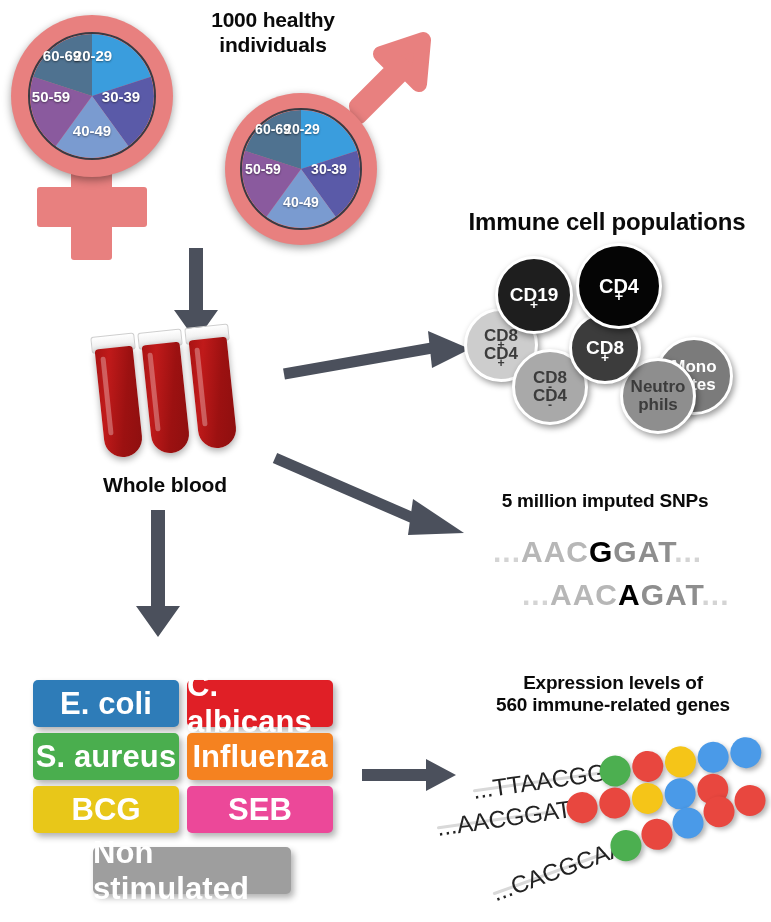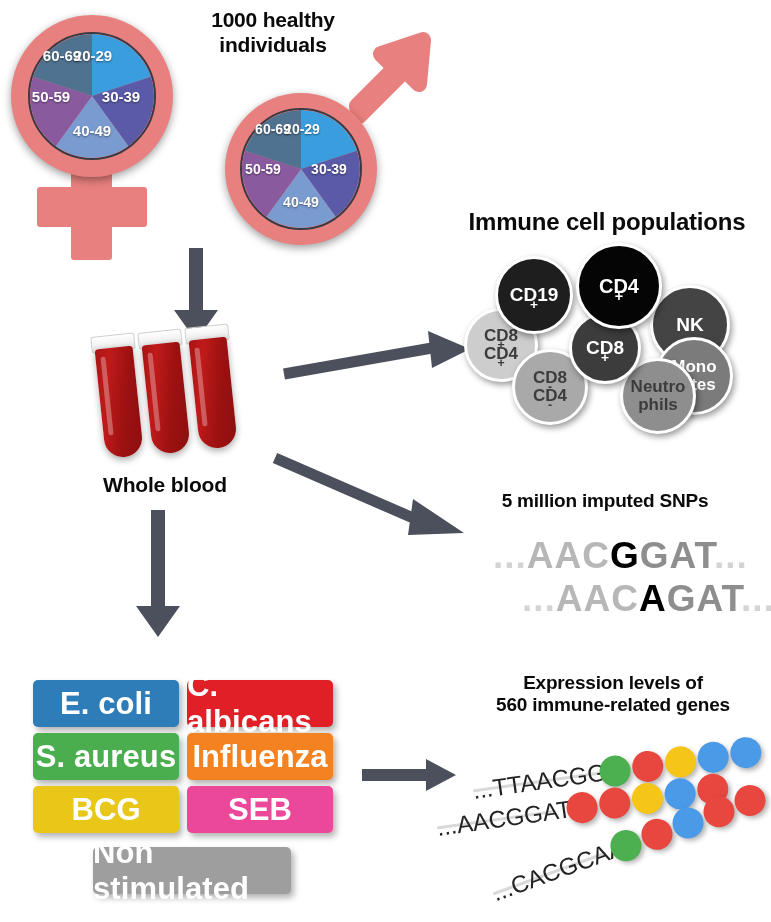--- a/index.html
+++ b/index.html
@@ -73,21 +73,21 @@
     text-align:center;font-weight:bold;line-height:1.04;
     box-shadow:2px 3px 6px rgba(0,0,0,.40);
   }
   .cell span{display:block;}
   .sup{font-size:.72em;vertical-align:super;line-height:0;}
 
   
   .snp-row{
     position:absolute;white-space:nowrap;font-weight:bold;
     font-family:"Liberation Sans","DejaVu Sans",sans-serif;
-    font-size:37px;letter-spacing:1px;
+    font-size:30px;letter-spacing:1px;
   }
   .snp-row .dim{color:#b7b7b7;}
   .snp-row .mid{color:#8e8e8e;}
   .snp-row .hit{color:#000000;}
   .snp-row .faint{color:#d4d4d4;}
 
   
   .stim{
     position:absolute;border-radius:5px;
     display:flex;align-items:center;justify-content:center;
@@ -240,25 +240,20 @@
             <span>CD8</span>
             <span class="sup">-</span>
           </span>
         <span>
             <span>CD4</span>
             <span class="sup">-</span>
           </span>
       </div>
     </div>
 
-    <div class="cell" style="left:650px;top:285px;width:80px;height:80px;background:#444444;color:#ffffff;font-size:19px;">
-      <div>
-          <span>NK</span>
-        </div>
-    </div>
 
     <div class="cell" style="left:655px;top:337px;width:78px;height:78px;background:#7b7b7b;color:#ffffff;font-size:17px;">
       <div>
         <span>Mono</span>
         <span>cytes</span>
       </div>
     </div>
 
     <div class="cell" style="left:620px;top:358px;width:76px;height:76px;background:#8e8e8e;color:#3c3c3c;font-size:17px;">
       <div>

